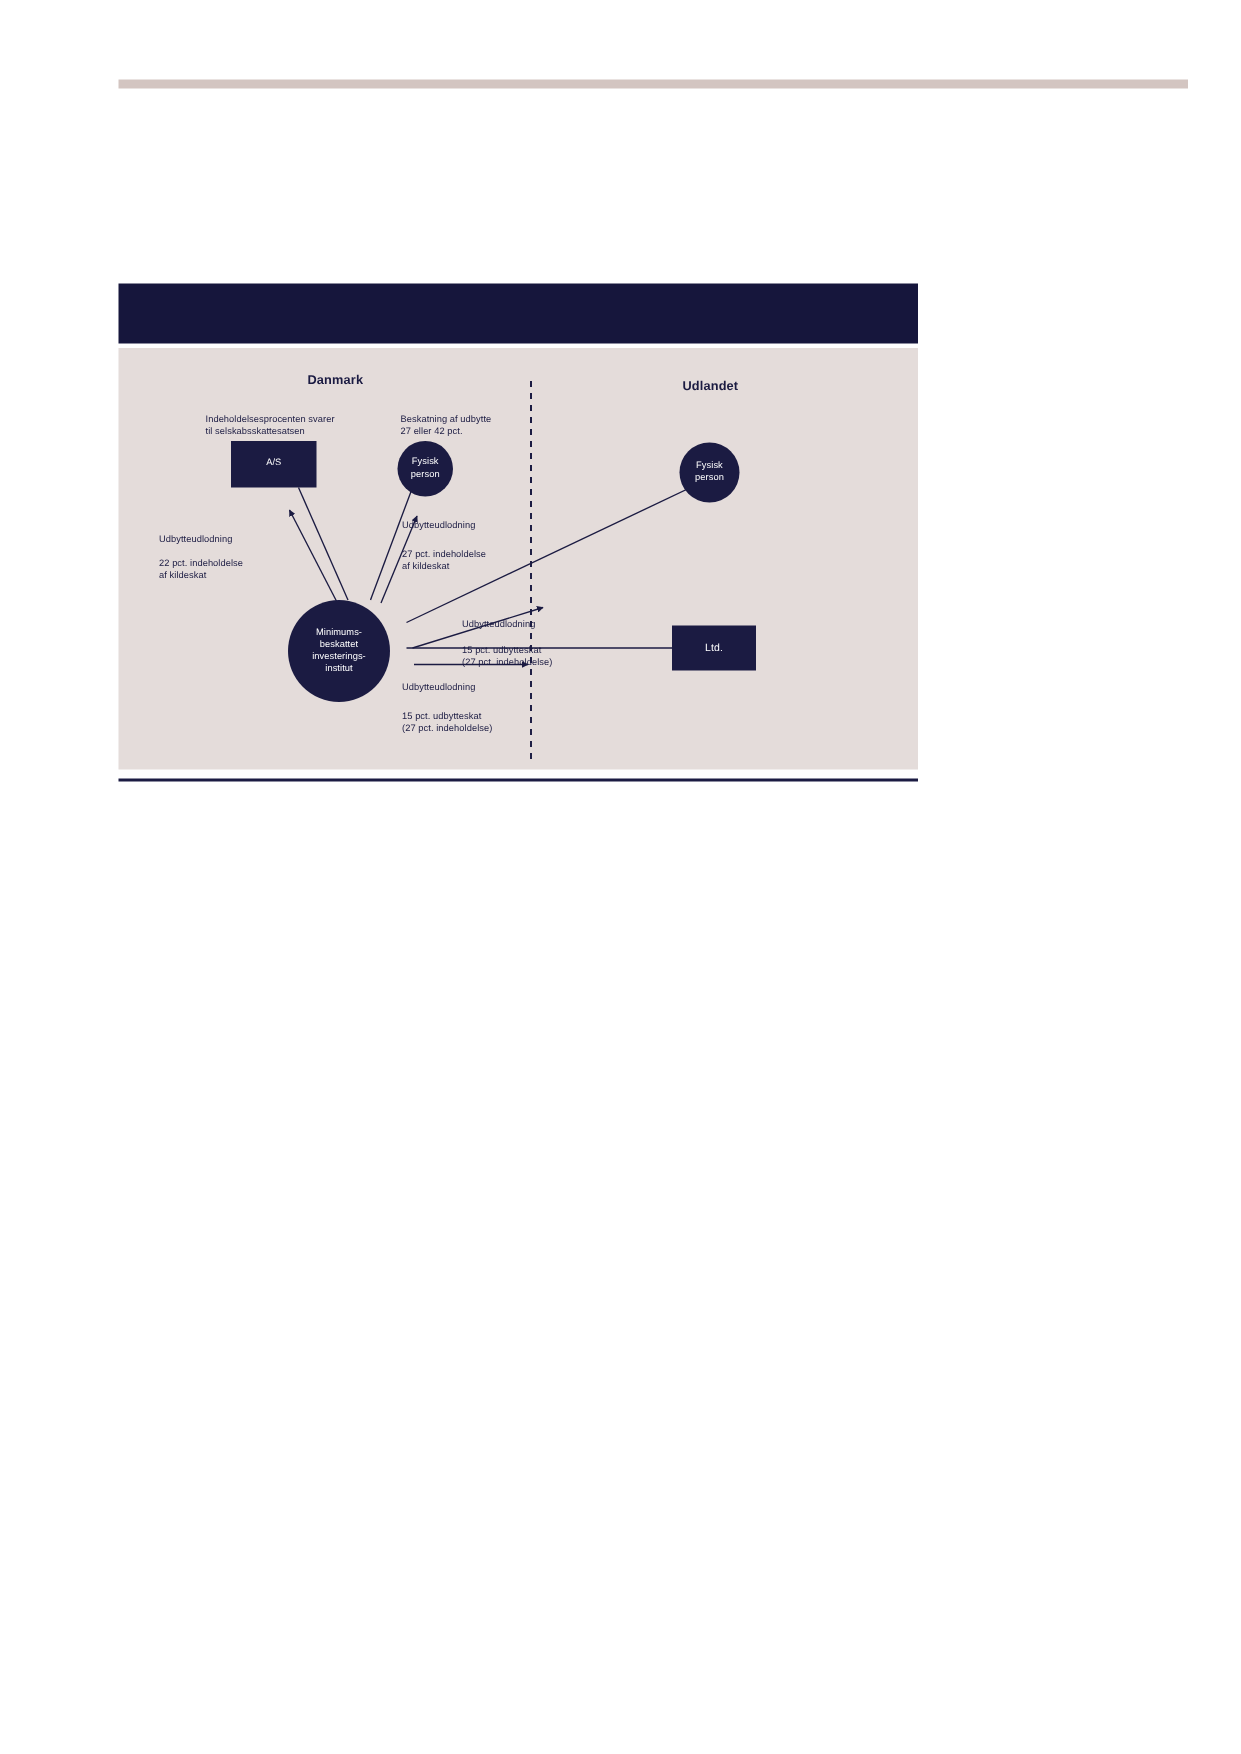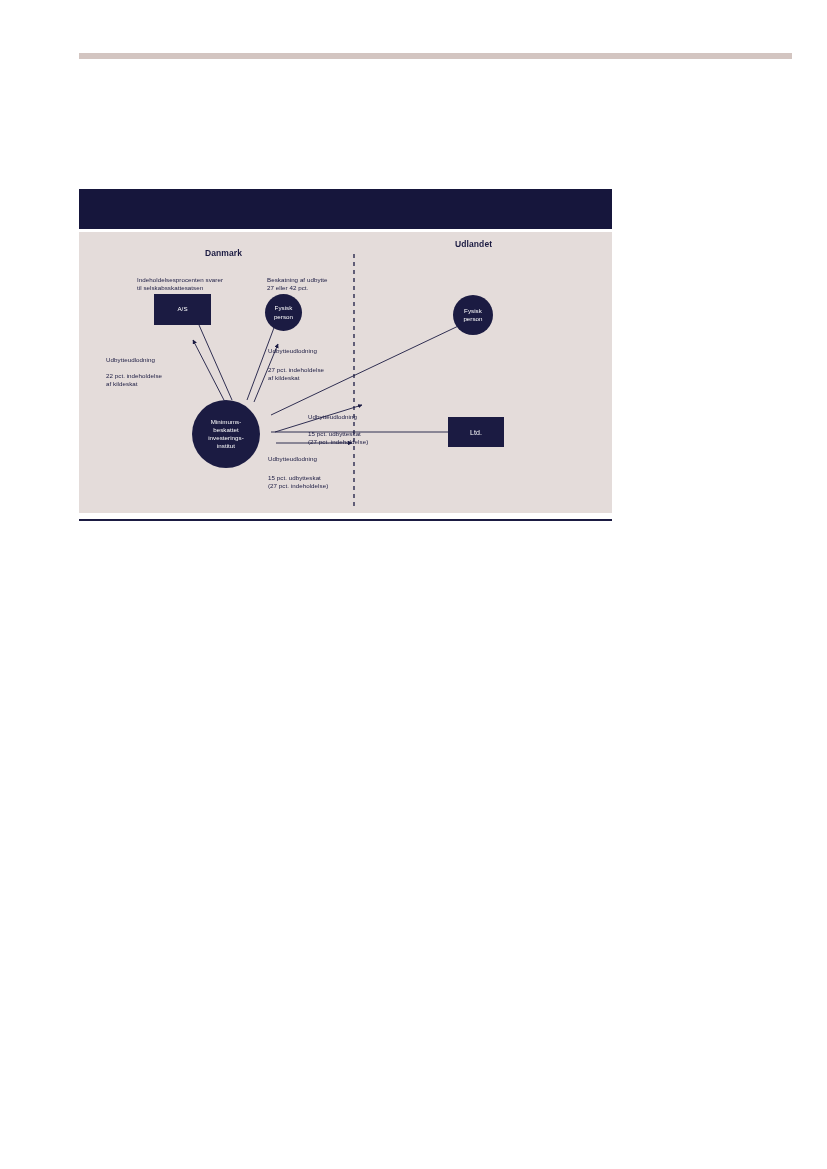--- a/index.html
+++ b/index.html
@@ -160,21 +160,21 @@
       <line x1="392" y1="88" x2="192" y2="183" stroke="#1b1b42" stroke-width="0.9"></line>
 
       <line x1="196" y1="200" x2="283" y2="173" stroke="#1b1b42" stroke-width="0.9" marker-end="url(#arrow)"></line>
 
       <line x1="370" y1="200" x2="192" y2="200" stroke="#1b1b42" stroke-width="0.9"></line>
 
       <line x1="197" y1="211" x2="273" y2="211" stroke="#1b1b42" stroke-width="0.9" marker-end="url(#arrow)"></line>
     </svg>
 
     <div class="region-title" style="left:126px; top:16px;">Danmark</div>
-    <div class="region-title" style="left:376px; top:7px;">Udlandet</div>
+    <div class="region-title" style="left:376px; top:20px;">Udlandet</div>
 
     <div class="note" style="left:58px; top:44px; width:125px;">Indeholdelsesprocenten svarer
 til selskabsskattesatsen</div>
 
     <div class="note" style="left:188px; top:44px; width:100px;">Beskatning af udbytte
 27 eller 42 pct.</div>
 
     <div class="note" style="left:27px; top:124px; width:100px;">Udbytteudlodning</div>
     <div class="note" style="left:27px; top:140px; width:100px;">22 pct. indeholdelse
 af kildeskat</div>

